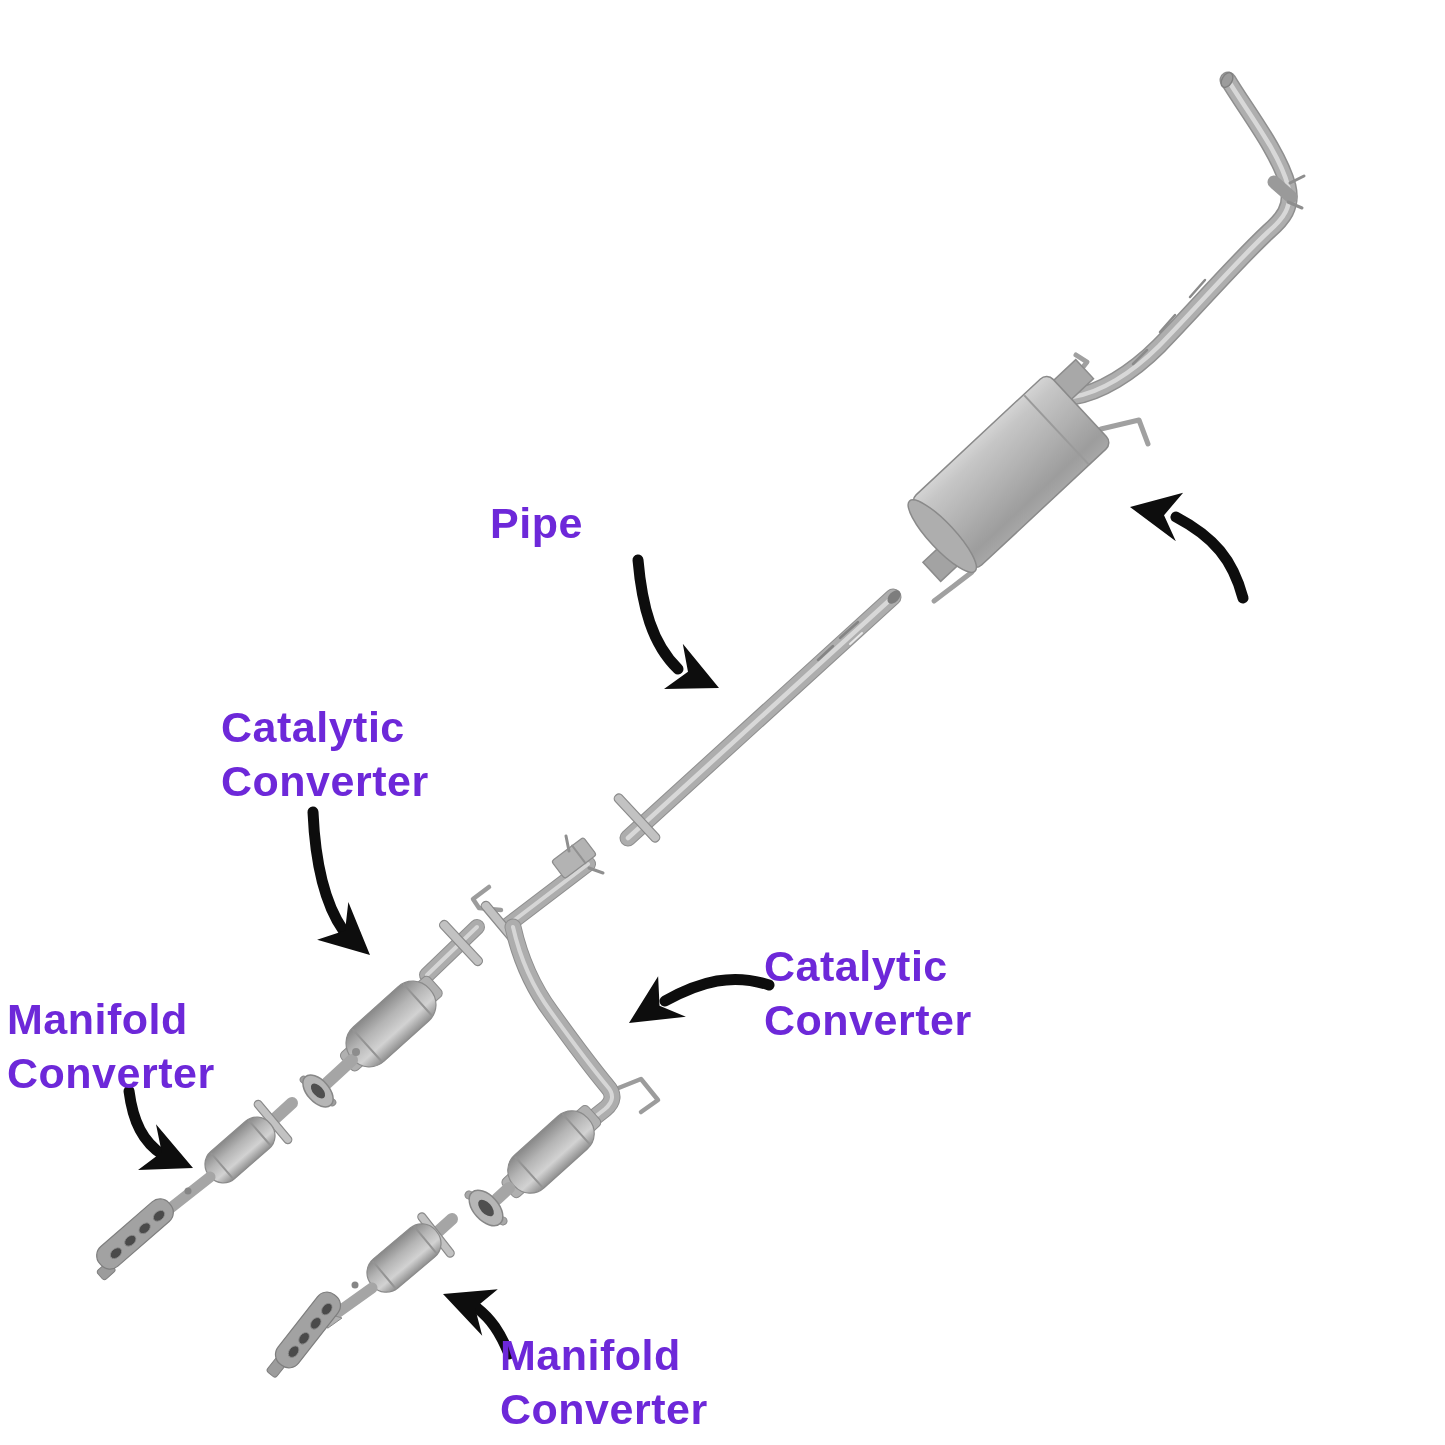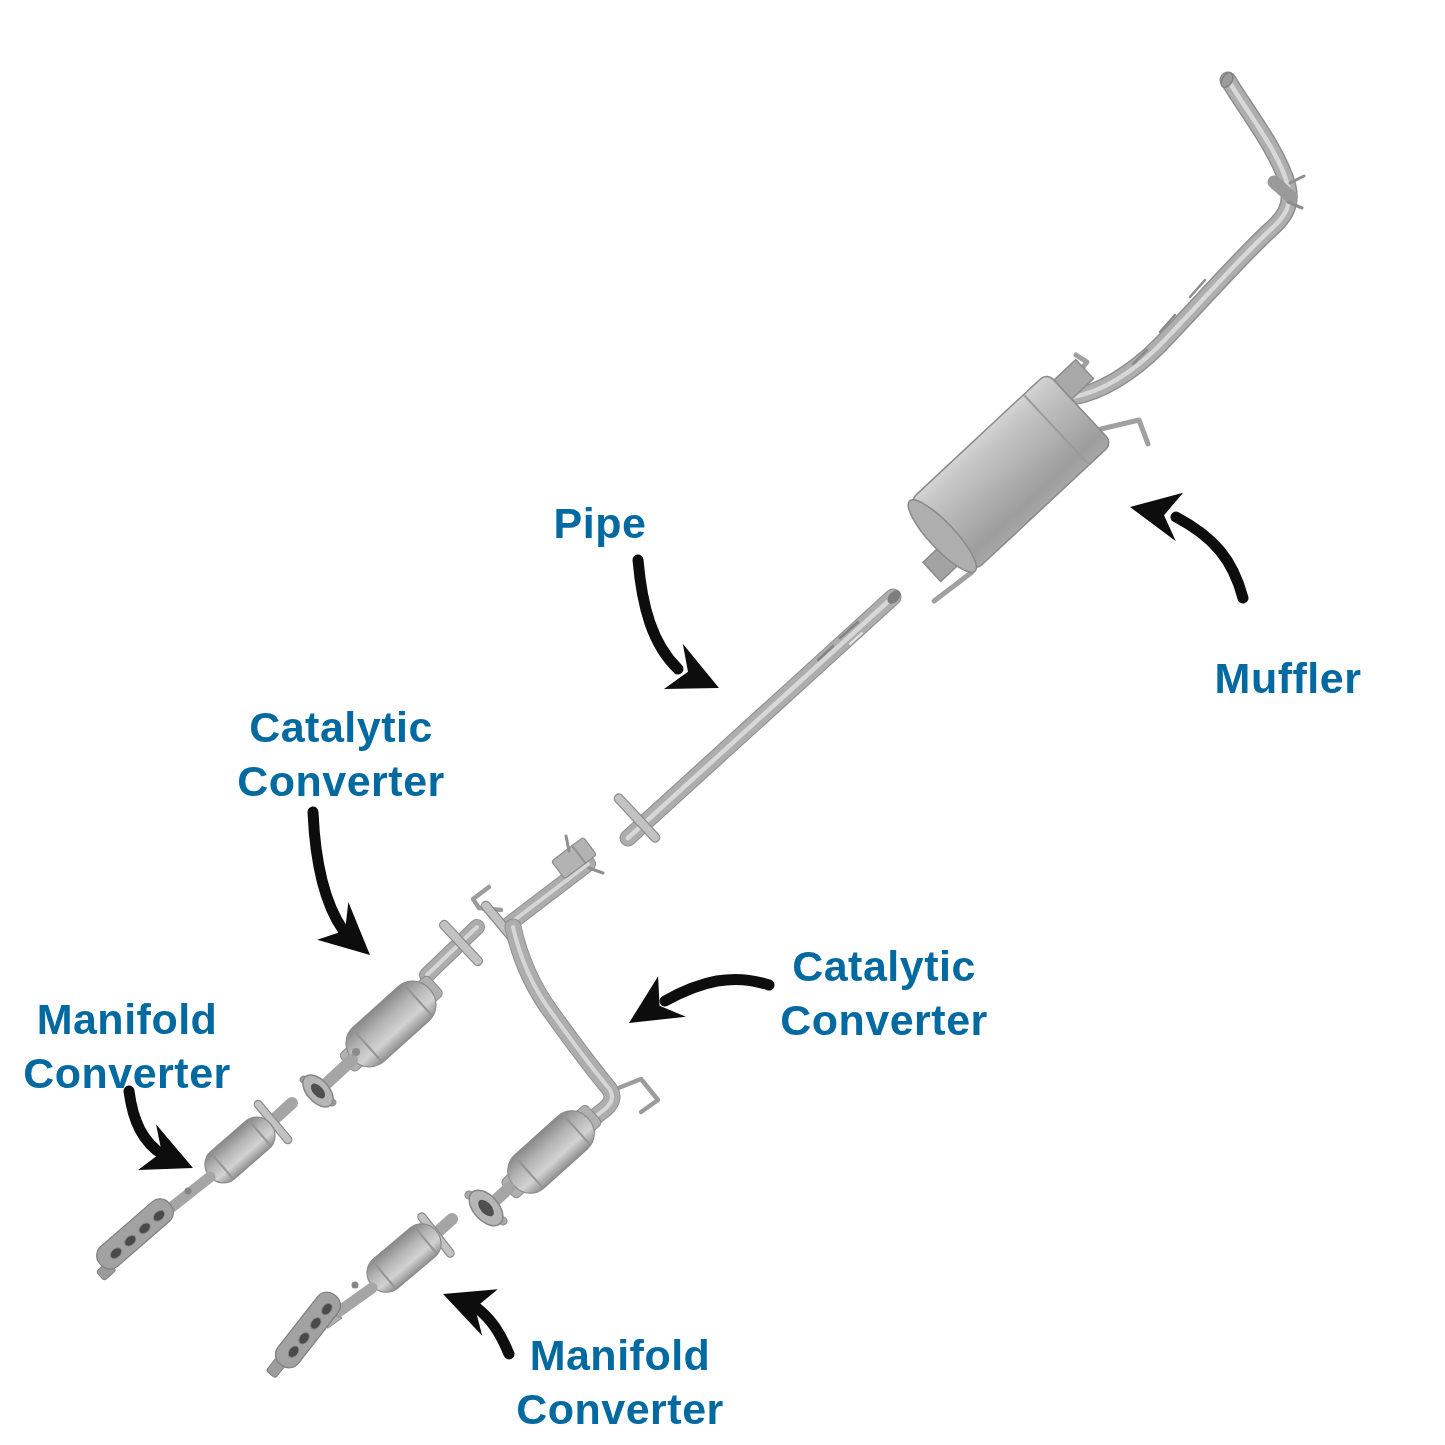--- a/index.html
+++ b/index.html
@@ -7,22 +7,22 @@
     position:relative;width:1445px;height:1445px;background:#ffffff;overflow:hidden;
     font-family:"Liberation Sans", sans-serif;
   }
   .diagram-svg{position:absolute;left:0;top:0;width:1445px;height:1445px;}
   .label{
     position:absolute;
     font-weight:700;
     font-size:43px;
     line-height:54px;
     letter-spacing:0.5px;
-    color:#0369a1;
-    text-align:center;
+    color:#6d28d9;
+    text-align:left;
     user-select:none;
   }
 </style>
 </head>
 <body>
 
 <div class="stage">
 
   <svg class="diagram-svg" viewBox="0 0 1445 1445">
     <defs>
@@ -216,21 +216,20 @@
       </g>
       <g>
         <path d="M509 1354 C500 1332 491 1319 477 1308" fill="none" stroke-width="11"></path>
         <path d="M0 0 L-52 -24 L-35 -1 L-49 25 Z" transform="translate(443 1294) rotate(202)" stroke="none"></path>
       </g>
     </g>
   </svg>
 
   <div class="label" style="left:490px;top:496px;width:220px;">Pipe</div>
 
-  <div class="label" style="left:1158px;top:651px;width:260px;">Muffler</div>
 
   <div class="label" style="left:221px;top:700px;width:240px;">Catalytic Converter</div>
 
   <div class="label" style="left:764px;top:939px;width:240px;">Catalytic Converter</div>
 
   <div class="label" style="left:7px;top:992px;width:240px;">Manifold Converter</div>
 
   <div class="label" style="left:500px;top:1328px;width:240px;">Manifold Converter</div>
 
 </div>

